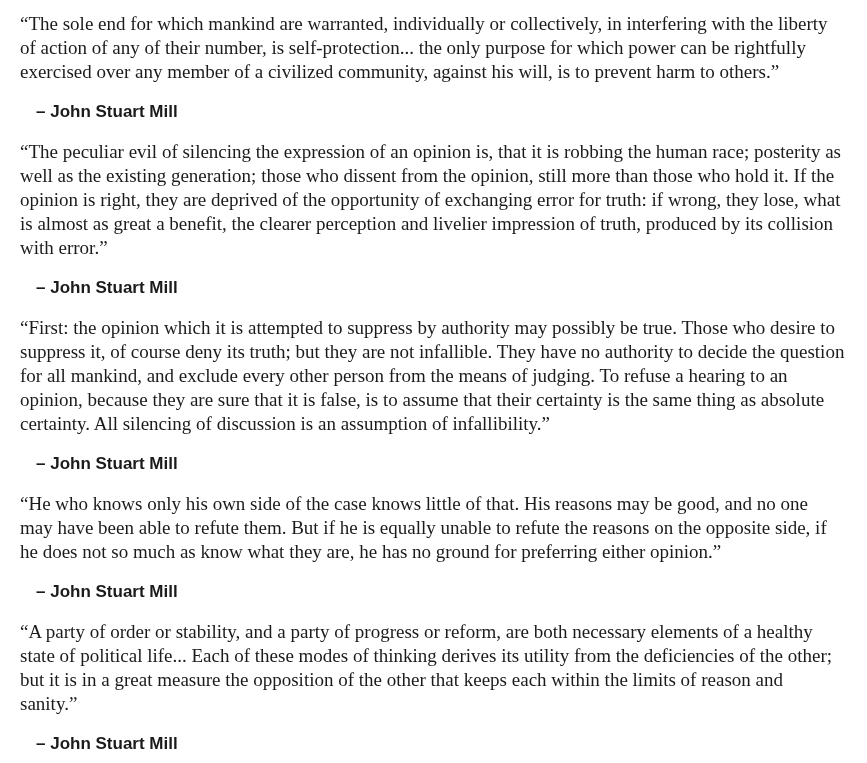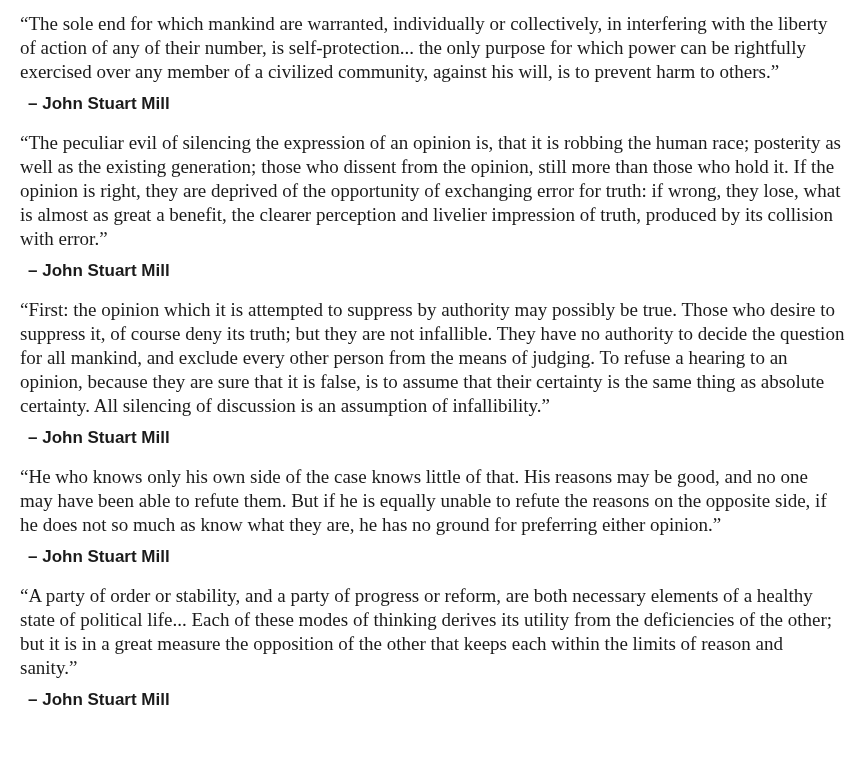--- a/index.html
+++ b/index.html
@@ -29,21 +29,21 @@
     color: #1b1b1b;
     margin: 0;
     max-width: 825px;
   }
   .quote-attribution {
     font-family: "Liberation Sans", sans-serif;
     font-weight: bold;
     font-size: 17px;
     line-height: 24px;
     color: #1b1b1b;
-    margin: 8px;
+    margin: 16px;
   }
 </style>
 </head>
 <body>
 
 <div class="page">
 
   <div class="quote-block">
     <p class="quote-text">“The sole end for which mankind are warranted, individually or collectively, in interfering with the liberty of action of any of their number, is self-protection... the only purpose for which power can be rightfully exercised over any member of a civilized community, against his will, is to prevent harm to others.”</p>
     <p class="quote-attribution">– John Stuart Mill</p>

